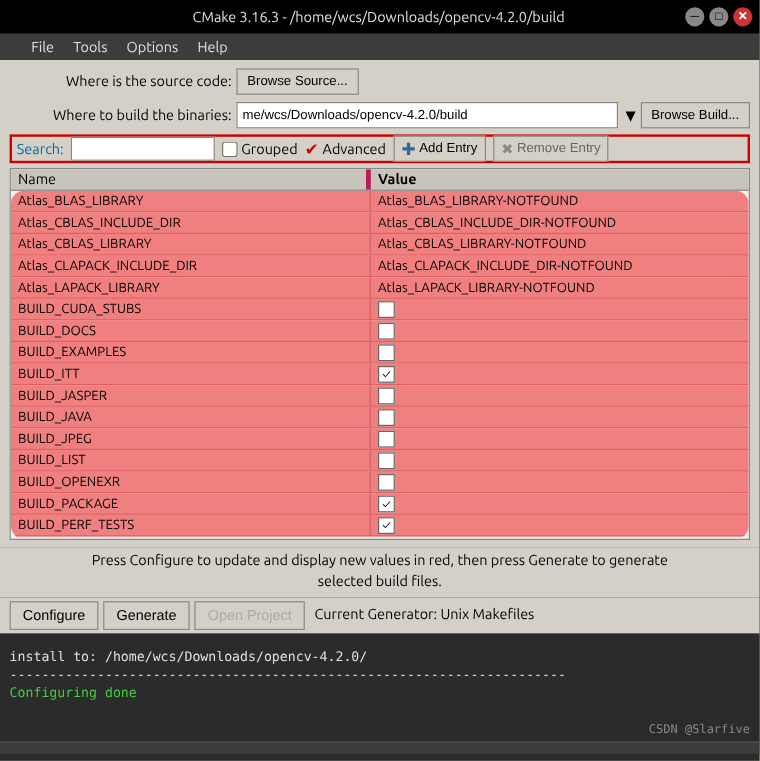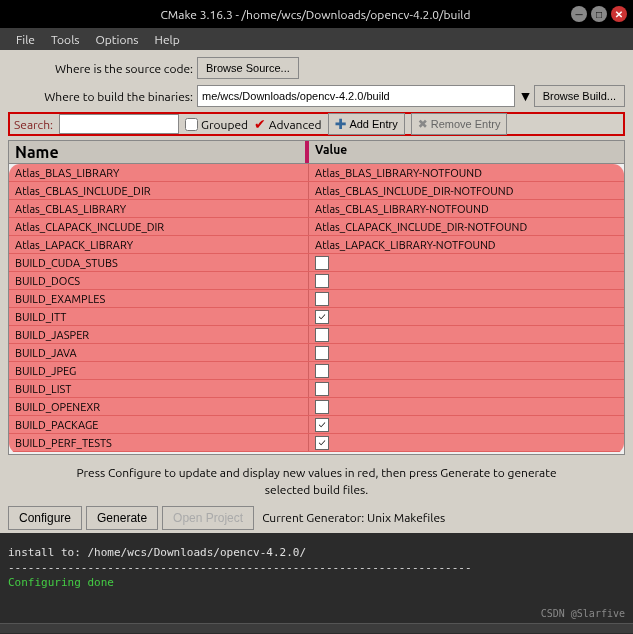--- a/index.html
+++ b/index.html
@@ -44,21 +44,21 @@
     .title-btn-min { background: #888; }
     .title-btn-max { background: #888; }
     .title-btn-close { background: #cc3333; color: white; font-weight: bold; }
 
     
     .menu-bar {
       background: #3c3c3c;
       color: #e0e0e0;
       display: flex;
       gap: 0;
-      padding: 2px 8px;
+      padding: 2px 18px;
       height: 22px;
       align-items: center;
     }
     .menu-item {
       padding: 2px 8px;
       cursor: pointer;
       border-radius: 3px;
     }
 
     
@@ -104,21 +104,21 @@
     
     .search-row {
       display: flex;
       align-items: center;
       gap: 6px;
       height: 24px;
       border: 2px solid #cc0000;
       padding: 2px 4px;
       background: #d4d0c8;
     }
-    .search-label { color: #7f1d1d; font-size: 12px; }
+    .search-label { color: #0369a1; font-size: 12px; }
     .search-input {
       width: 120px;
       height: 20px;
       border: 1px solid #888;
       background: white;
       padding: 0 4px;
     }
     .checkbox-group {
       display: flex;
       align-items: center;
@@ -156,23 +156,23 @@
       position: relative;
     }
     .table-header {
       display: flex;
       background: #c8c4bc;
       border-bottom: 1px solid #888;
     }
     .table-header-name {
       width: 300px;
       padding: 2px 6px;
-      font-weight: bold;
+      font-weight: normal;
       border-right: 4px solid #be185d;
-      font-size: 16px;
+      font-size: 12px;
     }
     .table-header-value {
       flex: 1;
       padding: 2px 6px;
       font-weight: bold;
       font-size: 12px;
     }
     .table-scroll {
       overflow-y: auto;
       height: 290px;

